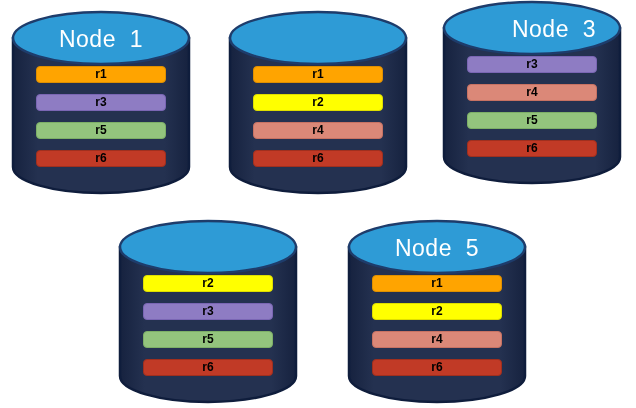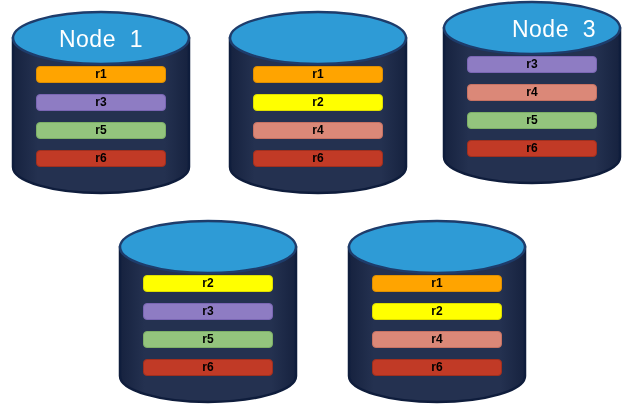--- a/index.html
+++ b/index.html
@@ -126,20 +126,21 @@
         <div class="bar" style="background: rgb(142, 124, 195); border-color: rgb(122, 102, 180); color: rgb(0, 0, 0);">r3</div>
         <div class="bar" style="background: rgb(147, 196, 125); border-color: rgb(125, 175, 103); color: rgb(0, 0, 0);">r5</div>
         <div class="bar" style="background: rgb(193, 58, 38); border-color: rgb(160, 47, 30); color: rgb(0, 0, 0);">r6</div>
       </div>
     </div>
     <div class="node pos-4">
       <svg class="cyl" viewBox="0 0 180 186">
         <path class="body" d="M2 28 L178 28 L178 157 A88 26 0 0 1 2 157 Z" stroke-width="2.5" fill="url(#cylGrad)" stroke="#0F1D3C"></path>
         <ellipse class="top" cx="90" cy="28" rx="88" ry="26" stroke-width="2.5" fill="#2E9BD6" stroke="#1E3C6B"></ellipse>
       </svg>
+      <div class="title" style="color: rgb(255, 255, 255);">Node  5</div>
       <div class="bars">
         <div class="bar" style="background: rgb(255, 164, 0); border-color: rgb(223, 143, 0); color: rgb(0, 0, 0);">r1</div>
         <div class="bar" style="background: rgb(255, 255, 0); border-color: rgb(222, 222, 0); color: rgb(0, 0, 0);">r2</div>
         <div class="bar" style="background: rgb(219, 136, 120); border-color: rgb(199, 114, 99); color: rgb(0, 0, 0);">r4</div>
         <div class="bar" style="background: rgb(193, 58, 38); border-color: rgb(160, 47, 30); color: rgb(0, 0, 0);">r6</div>
       </div>
     </div>
   </div>
 
 </body></html>

